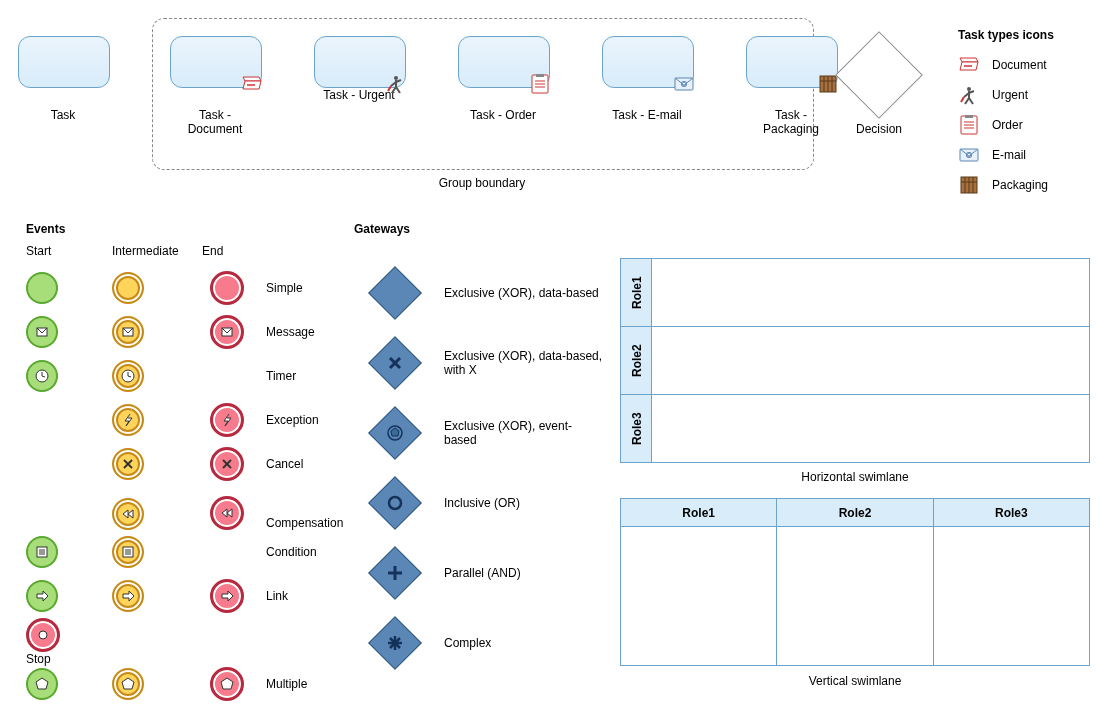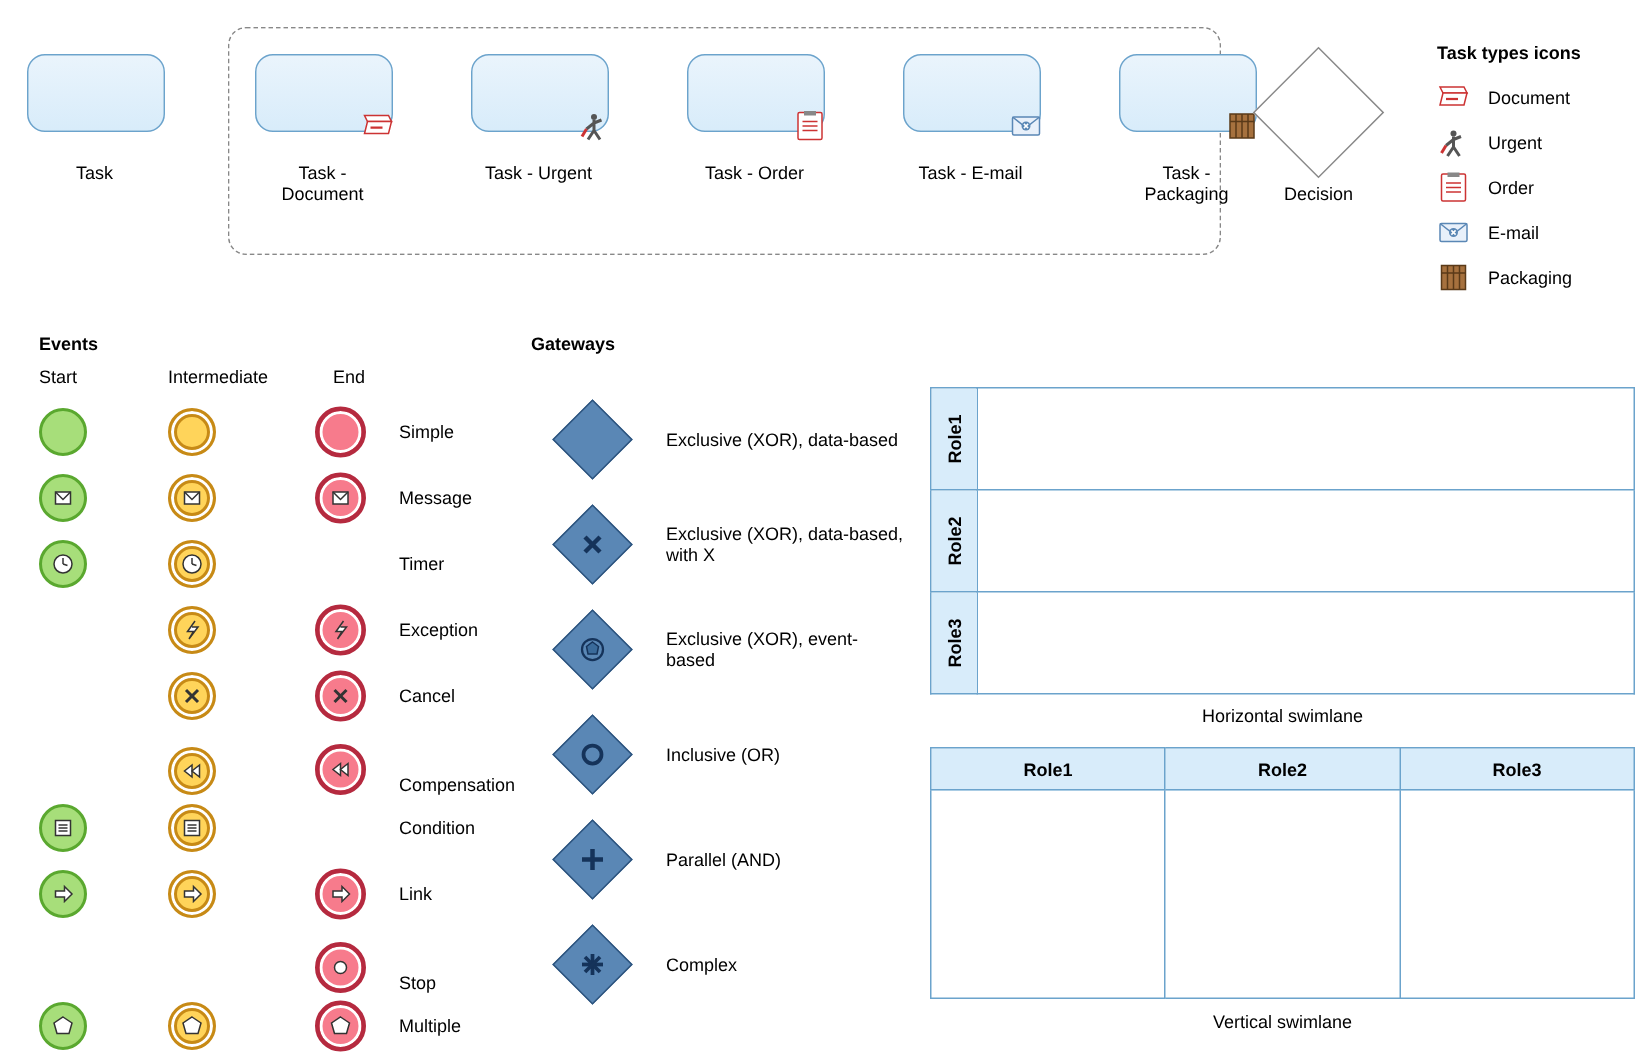--- a/index.html
+++ b/index.html
@@ -37,41 +37,42 @@
 <body>
 
 <div class="wrap">
 
   <div class="abs" style="left:18px;top:36px;">
     <div class="taskbox"></div>
     <div class="center" style="width:90px;margin-top:20px;">Task</div>
   </div>
 
   <div class="abs group" style="left:152px;top:18px;width:660px;height:150px;"></div>
+  <div class="abs center" style="left:152px;top:176px;width:660px;">Group boundary</div>
 
   <div class="abs" id="tasks-row" style="left:170px;top:36px;display:flex;gap:52px;">
       <div>
         <div class="taskbox">
       <div class="taskicon">
             <svg width="22" height="22" viewBox="0 0 22 22">
               <use href="#document-icon"></use>
             </svg>
           </div>
     </div>
     <div class="center" style="width:90px;margin-top:20px;">Task - Document</div>
       </div>
       <div>
         <div class="taskbox">
       <div class="taskicon">
             <svg width="22" height="22" viewBox="0 0 22 22">
               <use href="#urgent-icon"></use>
             </svg>
           </div>
     </div>
-    <div class="center" style="width:90px;margin-top:20px;">Task - Urgent</div>
+    <div class="center" style="width:90px;">Task - Urgent</div>
       </div>
       <div>
         <div class="taskbox">
       <div class="taskicon">
             <svg width="22" height="22" viewBox="0 0 22 22">
               <use href="#order-icon"></use>
             </svg>
           </div>
     </div>
     <div class="center" style="width:90px;margin-top:20px;">Task - Order</div>
@@ -147,21 +148,21 @@
             </svg>
           </div>
   <div>Packaging</div>
         </div>
       </div>
   </div>
 
   <div class="abs bold" style="left:26px;top:222px;">Events</div>
   <div class="abs" style="left:26px;top:244px;">Start</div>
   <div class="abs" style="left:112px;top:244px;">Intermediate</div>
-  <div class="abs" style="left:222px;top:244px;">End</div>
+  <div class="abs" style="left:202px;top:244px;">End</div>
   <div class="abs" id="events-grid" style="left:26px;top:266px;">
       <div style="display: flex; align-items: center; height: 44px;">
         <div style="width:86px;">
           <div class="ev ev-start"></div>
         </div>
         <div style="width:98px;">
           <div class="ev ev-inter"></div>
         </div>
         <div style="width:56px;">
           <div class="ev ev-end"></div>
@@ -309,21 +310,21 @@
         </div>
         <div style="width:56px;">
           <div class="ev ev-end">
             <svg width="14" height="14" viewBox="0 0 14 14">
               <use href="#g-arrow"></use>
             </svg>
           </div>
         </div>
         <div>Link</div>
       </div>
-      <div style="display: flex; align-items: flex-end; height: 44px;">
+      <div style="display: flex; align-items: flex-start; height: 44px; flex-direction: column;">
         <div style="width:86px;">
           <div style="width:32px;"></div>
         </div>
         <div style="width:98px;">
           <div style="width:32px;"></div>
         </div>
         <div style="width:56px;">
           <div class="ev ev-end">
             <svg width="14" height="14" viewBox="0 0 14 14">
               <use href="#g-dot"></use>

